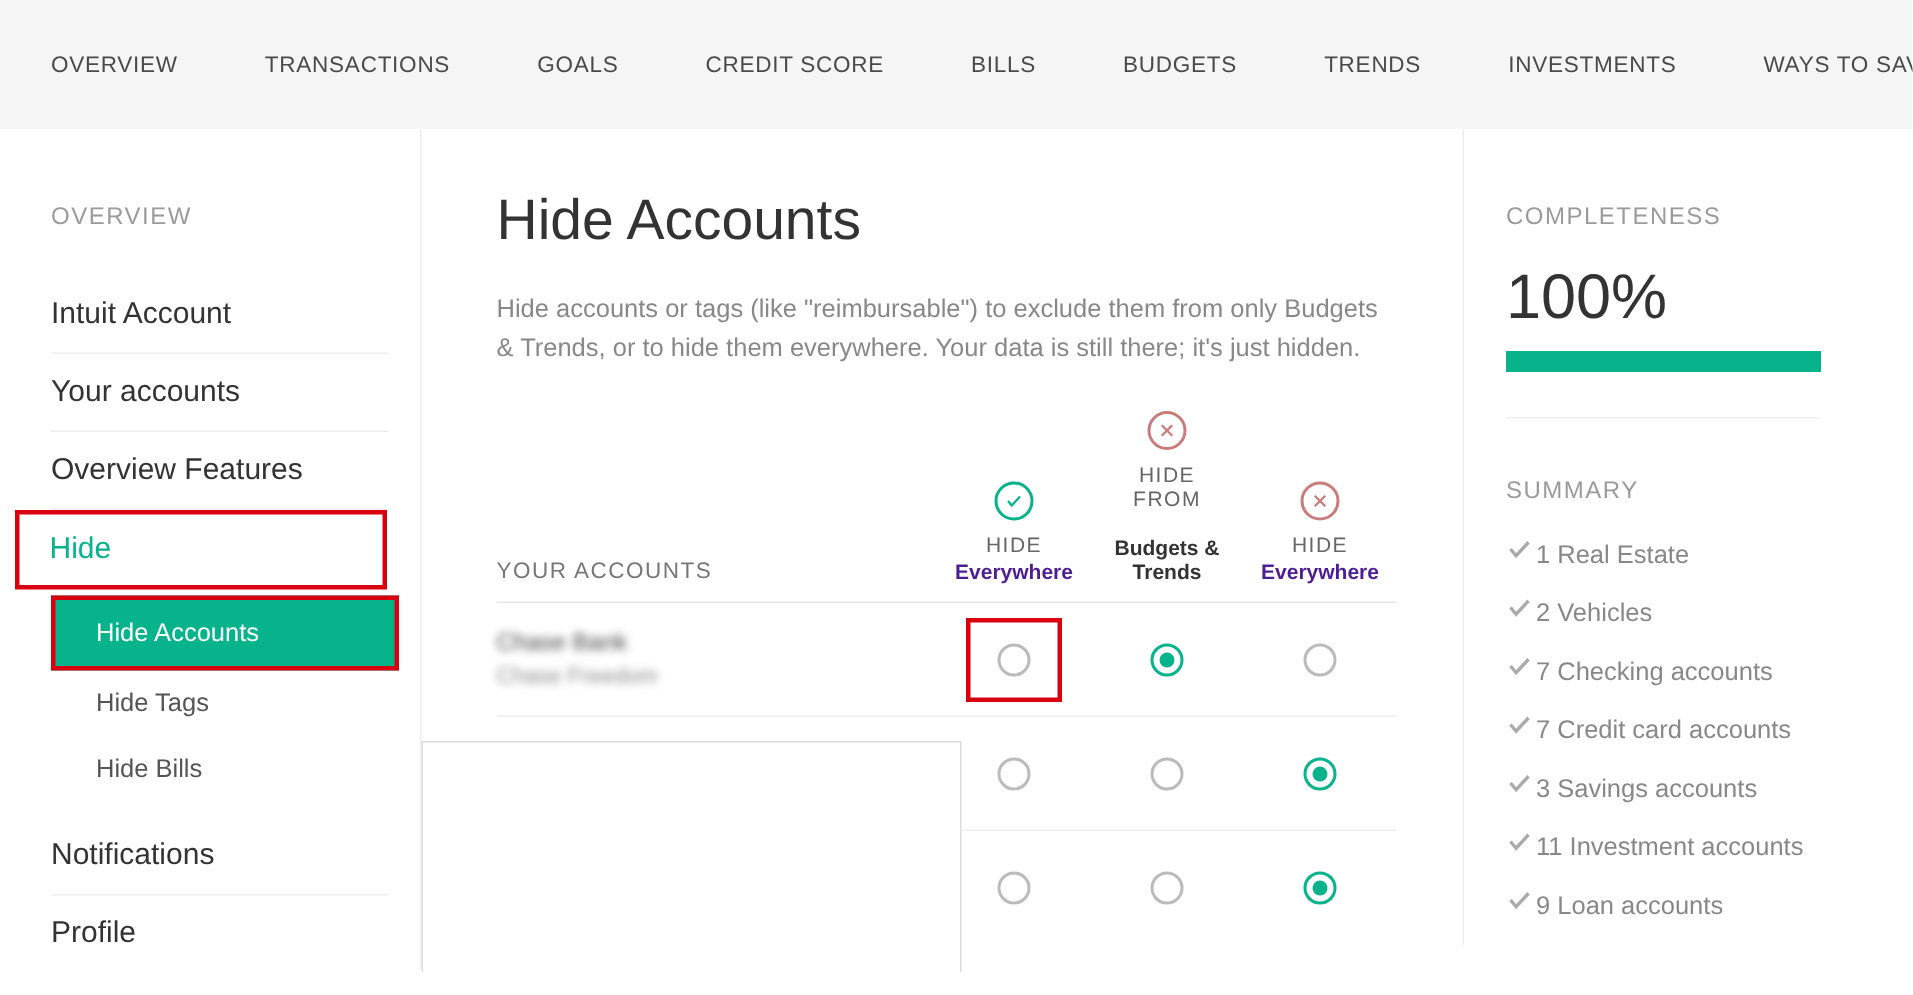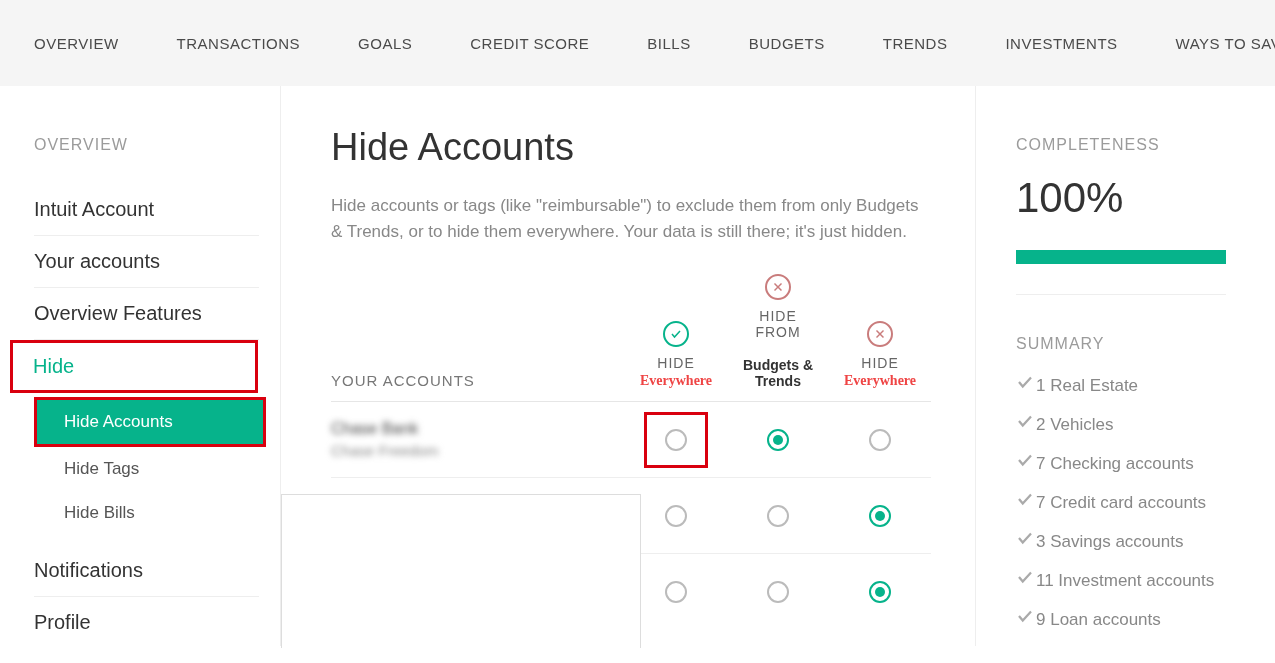--- a/index.html
+++ b/index.html
@@ -126,21 +126,21 @@
     text-align: center;
     font-size: 14px;
     color: #666;
   }
   .col .icon-wrap {
     display: flex;
     justify-content: center;
     margin-bottom: 8px;
   }
   .col .line1 { letter-spacing: 1px; }
-  .col .line2 { font-weight: 700; color: #ef4444; margin-top:2px;font-family:Liberation Serif, serif;}
+  .col .line2 { font-weight: 700; color: #4c1d95; margin-top:2px;}
   .col .line3 { font-weight: 700; color: #333; margin-top:17px;}
 
   .icon-circle {
     width: 26px; height: 26px;
     border-radius: 50%;
     display: flex; align-items:center; justify-content:center;
   }
   .icon-check { border: 2px solid #06b38b; color:#06b38b; }
   .icon-x { border: 2px solid #c97c7c; color:#c97c7c; }
   .icon-check svg, .icon-x svg { width:12px; height:12px; }
@@ -193,34 +193,34 @@
     left:0; top:408px;
     width:360px; height:260px;
     background:#fff;
     border:1px solid #ddd;
     border-bottom:none;
   }
 
   
   .rightpanel {
     width: 300px;
-    padding: 50px 40px 0 40px;
+    padding: 50px 40px 0 28px;
     border-left: 1px solid #eee;
   }
   .rp-heading {
     color:#9b9b9b;
     font-size:16px;
     letter-spacing:1px;
     margin-bottom: 20px;
   }
   .pct {
     font-size: 42px;
     font-weight: 400;
     color:#333;
-    margin-bottom: 28px;
+    margin-bottom: 12px;
   }
   .bar {
     height:14px;
     background:#06b38b;
     width: 210px;
     margin-bottom: 30px;
   }
   .divider { border-top:1px solid #eee; margin: 20px 0 40px 0; width:210px;}
   .summary-list .item {
     display:flex;

